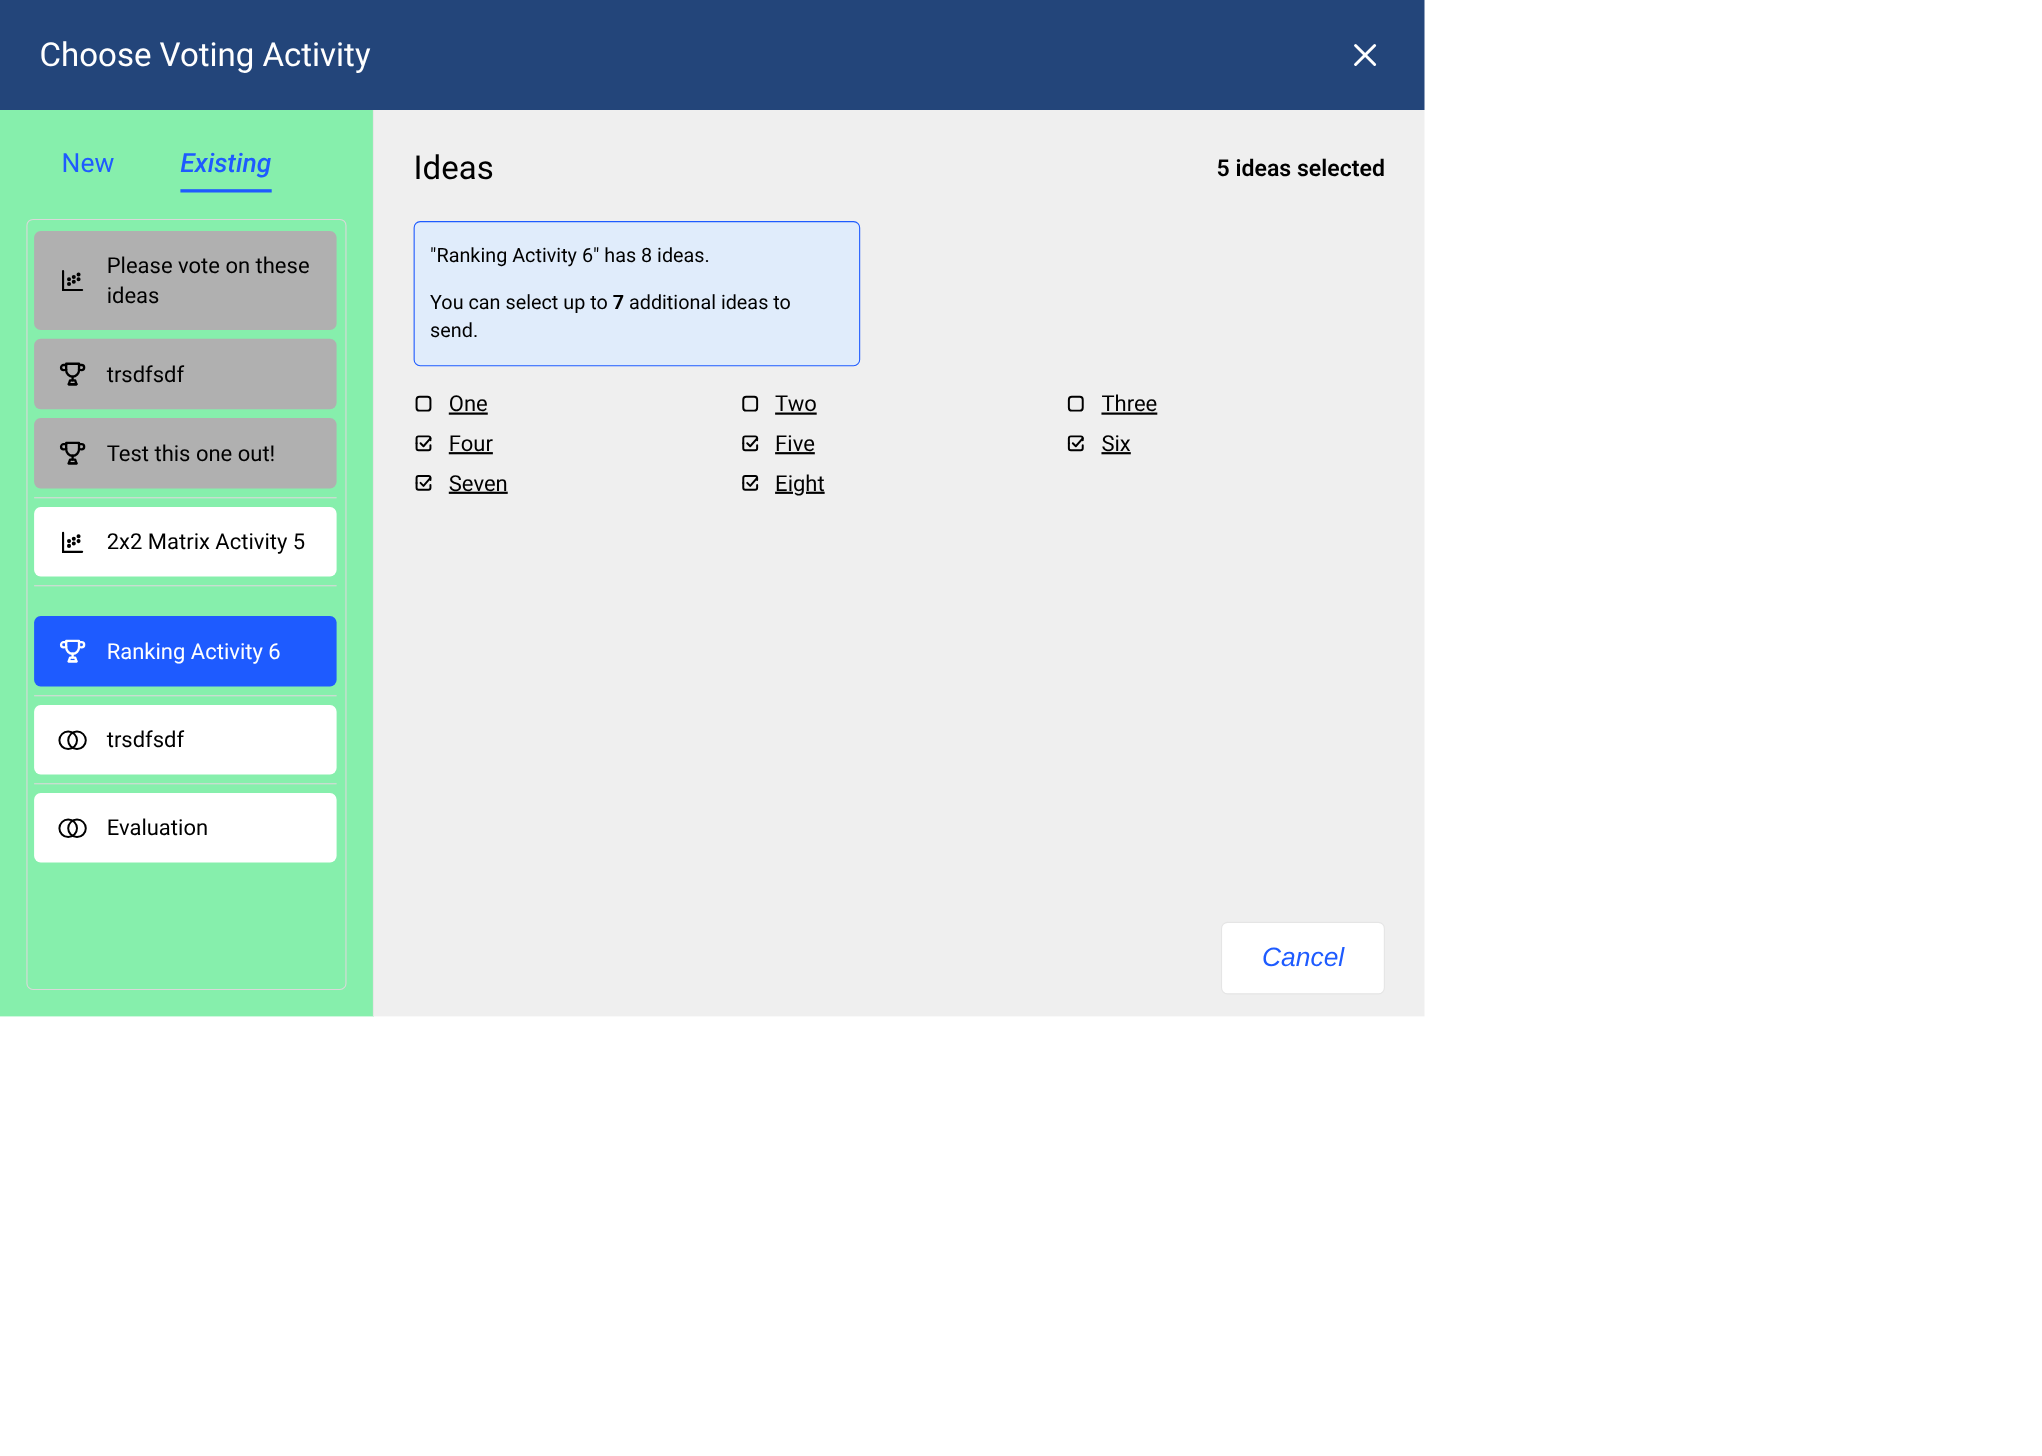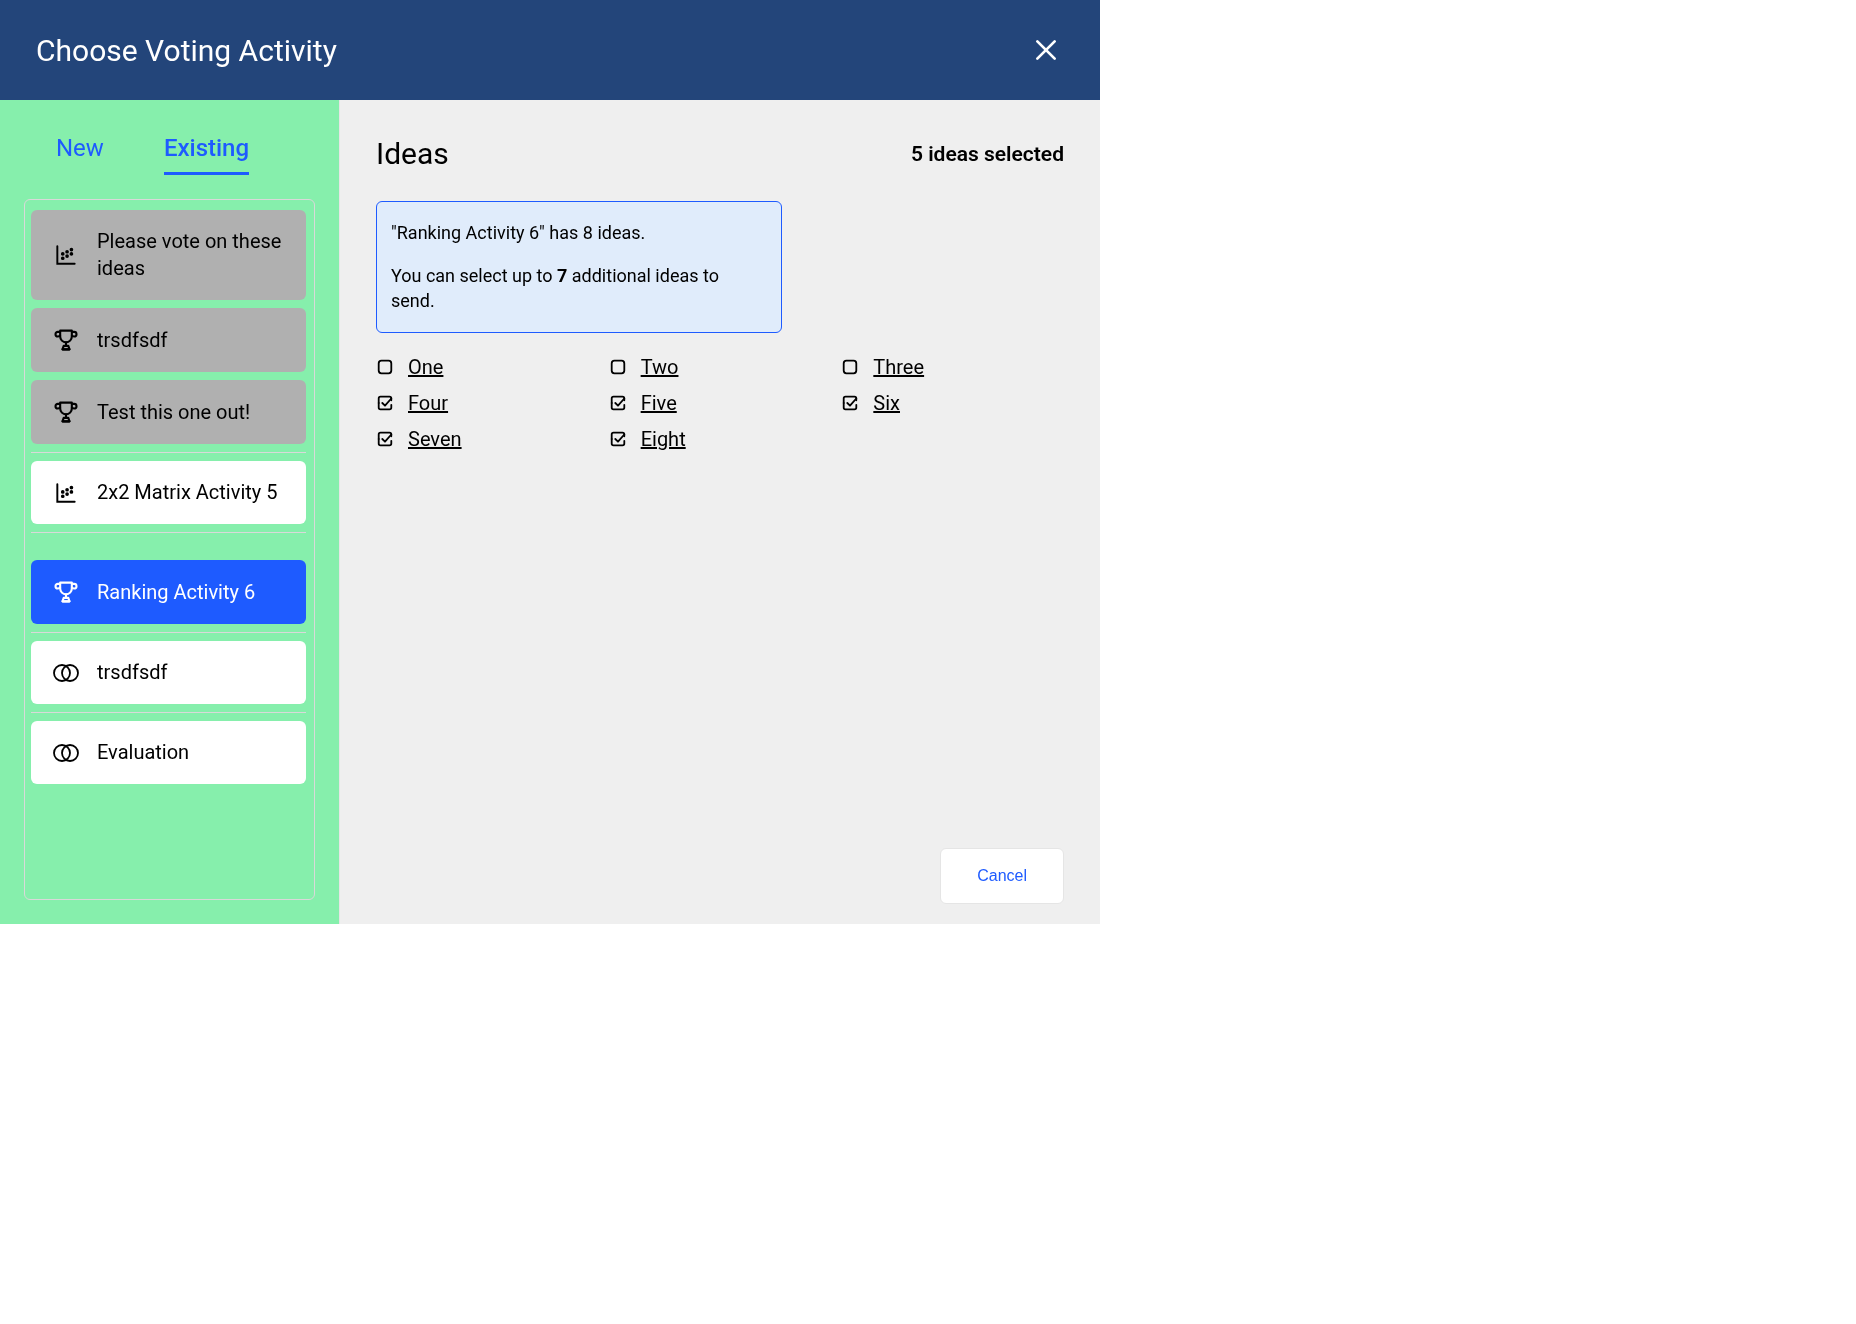--- a/index.html
+++ b/index.html
@@ -3,21 +3,21 @@
 <meta charset="utf-8">
 <style>
   * { box-sizing: border-box; margin: 0; padding: 0; }
   html, body { width: 100%; height: 100%; }
   body {
     font-family: -apple-system, BlinkMacSystemFont, "Segoe UI", Roboto, Helvetica, Arial, sans-serif;
     background: #fff;
     color: #000;
   }
   .modal {
-    width: 1100px;
+    width: 1295px;
     height: 924px;
     display: flex;
     flex-direction: column;
     background: #fff;
   }
   .header {
     background: #23457a;
     color: #fff;
     height: 100px;
     display: flex;
@@ -60,20 +60,21 @@
   }
   .tab {
     font-size: 24px;
     color: #1e5bff;
     cursor: pointer;
     padding-bottom: 10px;
   }
   .tab.active {
     border-bottom: 3px solid #1e5bff;
     font-weight: 500;
+    font-style: italic;
   }
 
   .activity-list {
     margin: 24px 24px 24px 24px;
     border: 1px solid #d9d9d9;
     border-radius: 6px;
     padding: 10px 8px 0 6px;
     flex: 1;
     overflow-y: auto;
     position: relative;
@@ -170,24 +171,25 @@
 
   .footer {
     position: absolute;
     bottom: 20px;
     right: 36px;
     display: flex;
     gap: 18px;
   }
   .btn {
     padding: 18px 36px;
-    font-size: 16px;
+    font-size: 24px;
     border-radius: 6px;
     border: none;
     cursor: pointer;
+    font-style: italic;
   }
   .btn-cancel {
     background: #fff;
     color: #1e5bff;
     border: 1px solid #e5e5e5;
   }
   .btn-primary {
     background: #1e5bff;
     color: #fff;
   }

